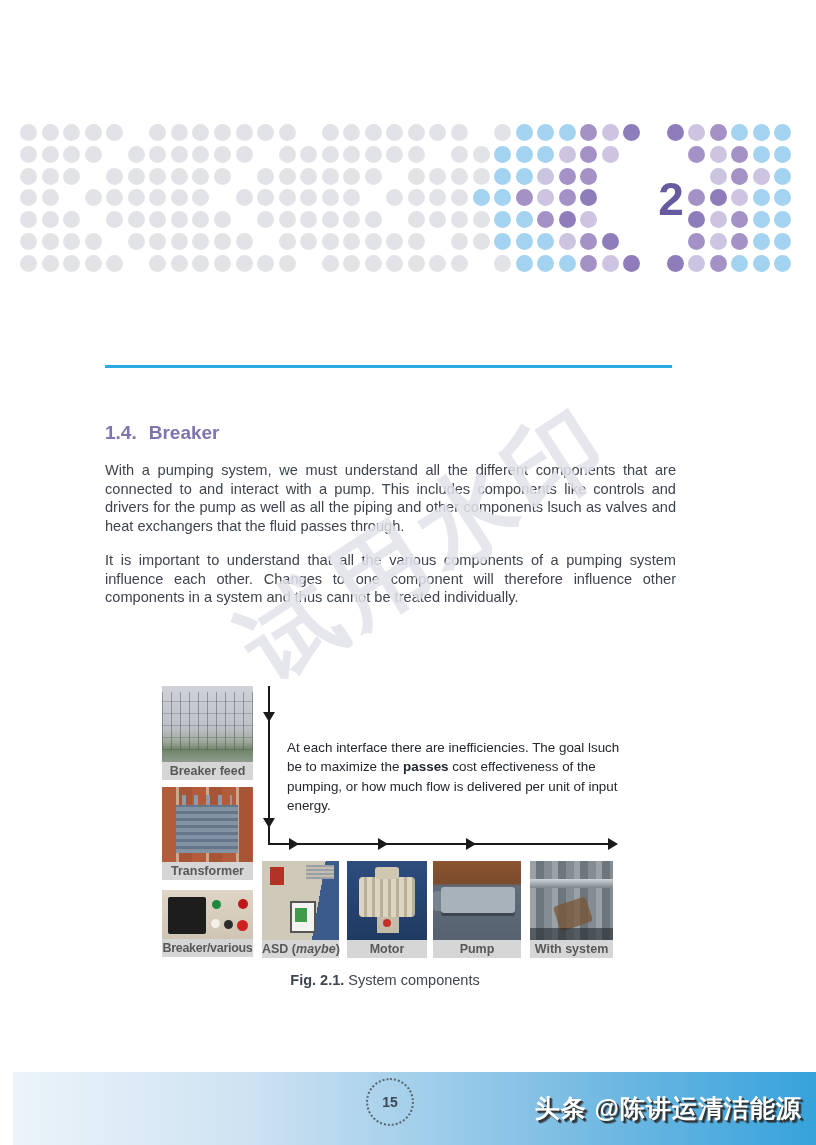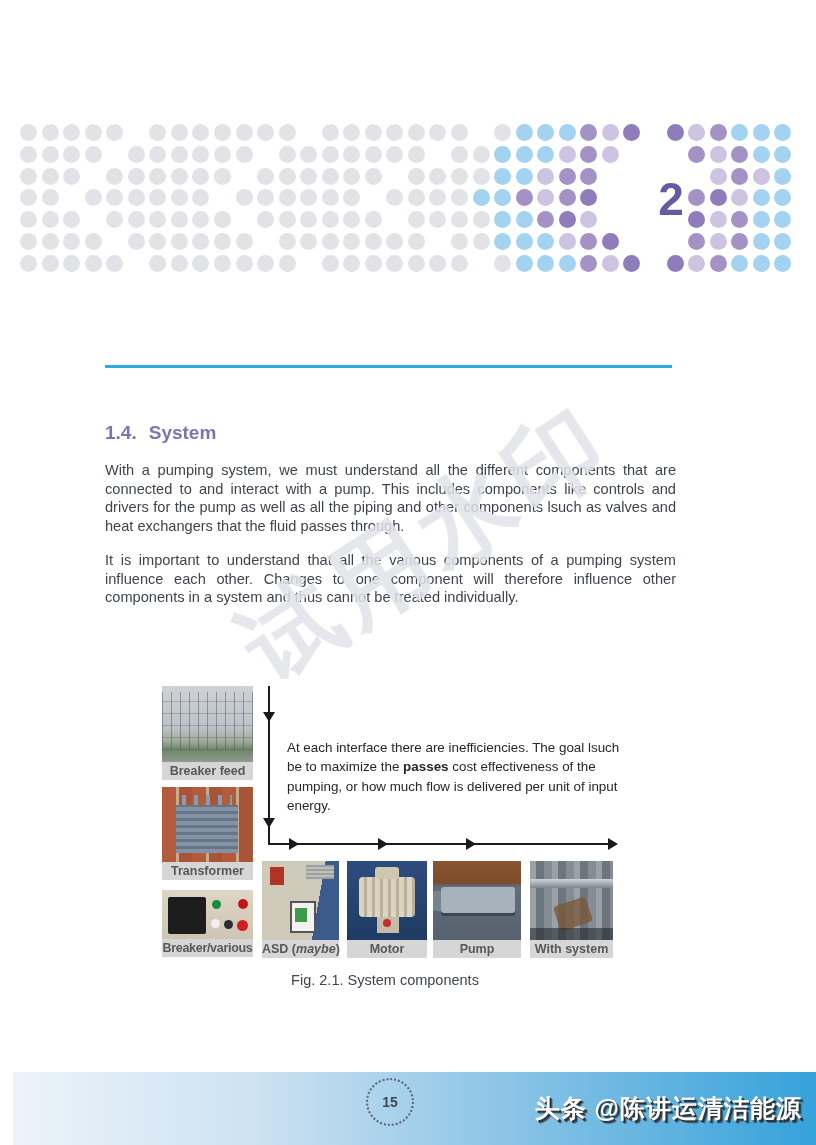--- a/index.html
+++ b/index.html
@@ -101,21 +101,21 @@
   #hline{left:268px;top:843px;width:346px;height:2px;}
   .arrow-down{position:absolute;width:0;height:0;border-left:6px solid transparent;
       border-right:6px solid transparent;border-top:10px solid #1a1a1a;}
   .arrow-right{position:absolute;width:0;height:0;border-top:6px solid transparent;
       border-bottom:6px solid transparent;border-left:10px solid #1a1a1a;}
 
   #fig-note{position:absolute;left:287px;top:738px;width:342px;font-size:13.4px;
       line-height:19.3px;color:#23282e;}
   #fig-caption{position:absolute;left:150px;top:972px;width:470px;text-align:center;
       font-size:14.5px;color:#3f4650;}
-  #fig-caption .capbold{font-weight:normal;}
+  #fig-caption .capbold{font-weight:bold;}
 
   
   #footer-band{position:absolute;left:13px;top:1072px;width:803px;height:73px;
       background:linear-gradient(90deg,#ecf4fa 0%,#cde2f2 30%,#84c1e5 65%,#35a2db 100%);}
   #page-circle{position:absolute;left:366px;top:1078px;width:44px;height:44px;border-radius:50%;
       border:2px dotted #5c6670;text-align:center;line-height:44px;font-size:14px;font-weight:bold;color:#3d4852;}
   #brand{position:absolute;right:14px;top:1092px;font-size:25px;font-weight:bold;color:#ffffff;
       text-shadow:2px 2px 0 rgba(45,45,45,0.9),3px 3px 0 rgba(45,45,45,0.55);letter-spacing:1px;white-space:nowrap;}
 </style>
 </head>
@@ -333,21 +333,21 @@
       <div class="dot" style="left: 689.6px; top: 130.8px; background: rgb(164, 146, 199);"></div>
       <div class="dot" style="left: 711.15px; top: 130.8px; background: rgb(163, 211, 240);"></div>
       <div class="dot" style="left: 732.7px; top: 130.8px; background: rgb(163, 211, 240);"></div>
       <div class="dot" style="left: 754.25px; top: 130.8px; background: rgb(163, 211, 240);"></div>
     </div>
   <div id="chapter-num">2</div>
 
   <div id="h1-rule"></div>
 
   <div id="h2">
-    <span class="h2num">1.4.</span><span>System</span>
+    <span class="h2num">1.4.</span><span>Breaker</span>
   </div>
 
   <div id="para1" class="para">With a pumping system, we must understand all the different components that are connected to and interact with a pump. This includes components like controls and drivers for the pump as well as all the piping and other components lsuch as valves and heat exchangers that the fluid passes through.</div>
   <div id="para2" class="para">It is important to understand that all the various components of a pumping system influence each other. Changes to one component will therefore influence other components in a system and thus cannot be treated individually.</div>
 
   <div id="ph-utility" class="photo">
     <div class="lattice"></div>
   </div>
   <div id="lb-utility" class="plabel">Breaker feed</div>
 

